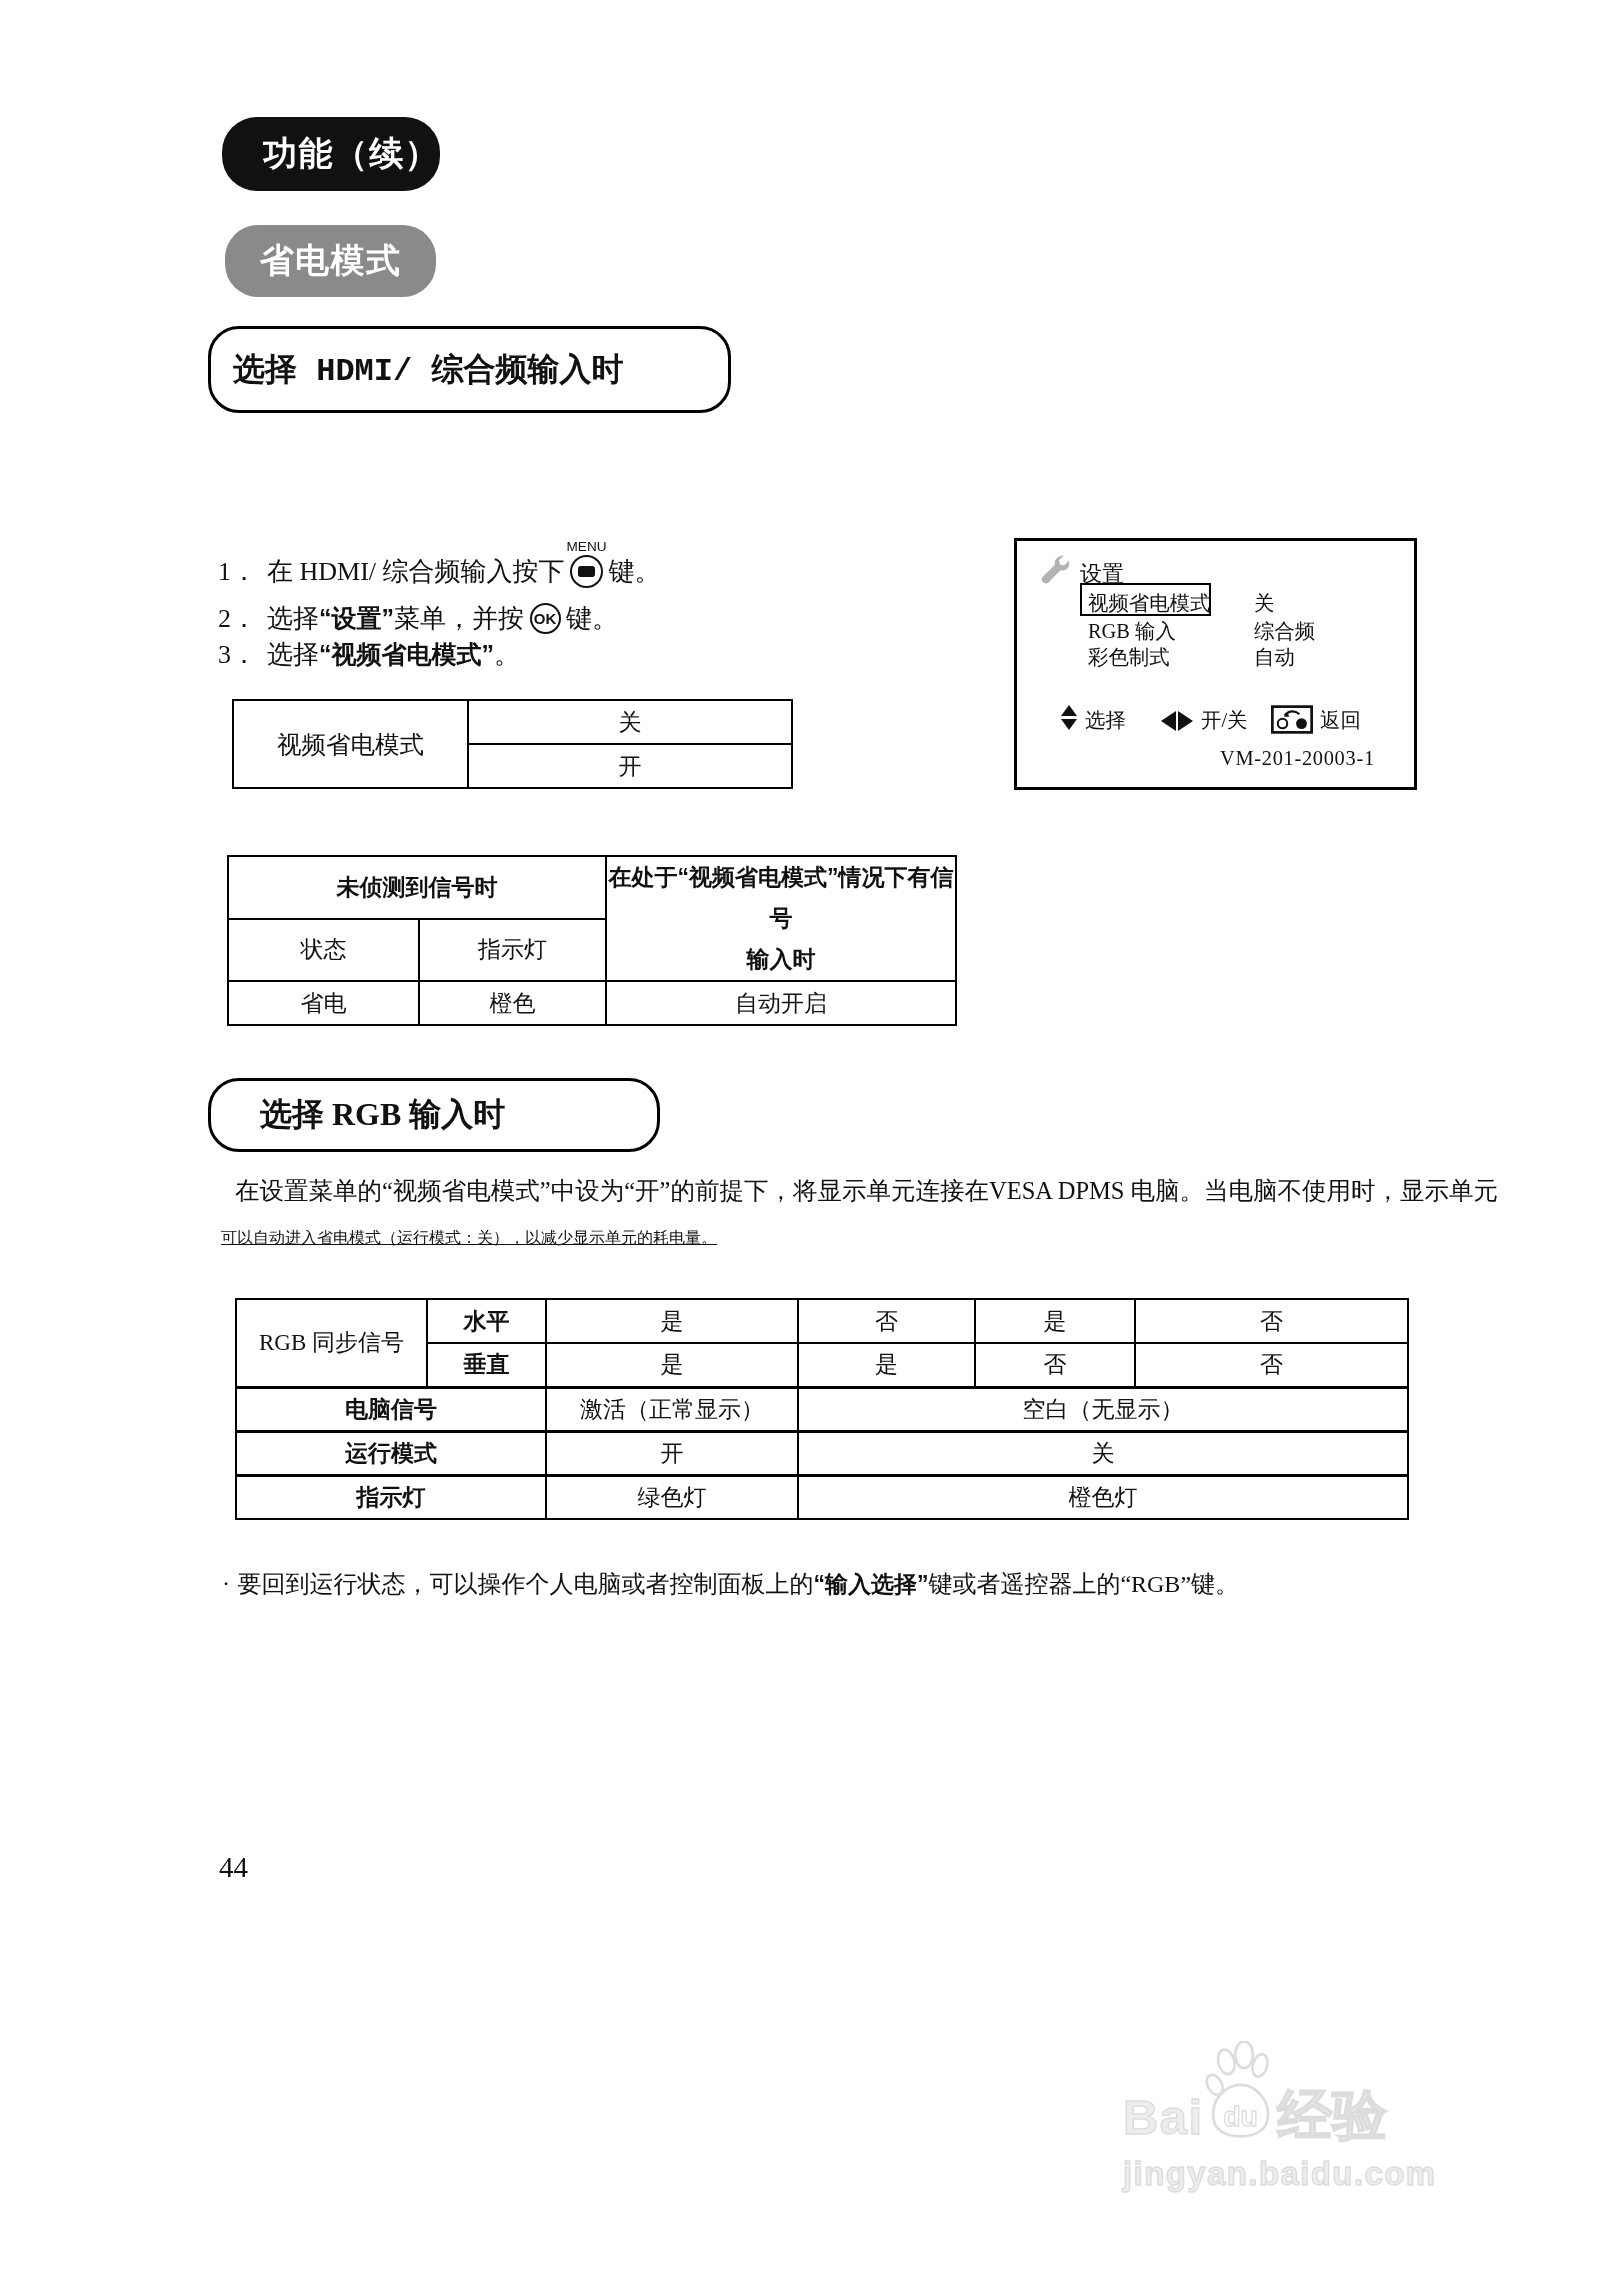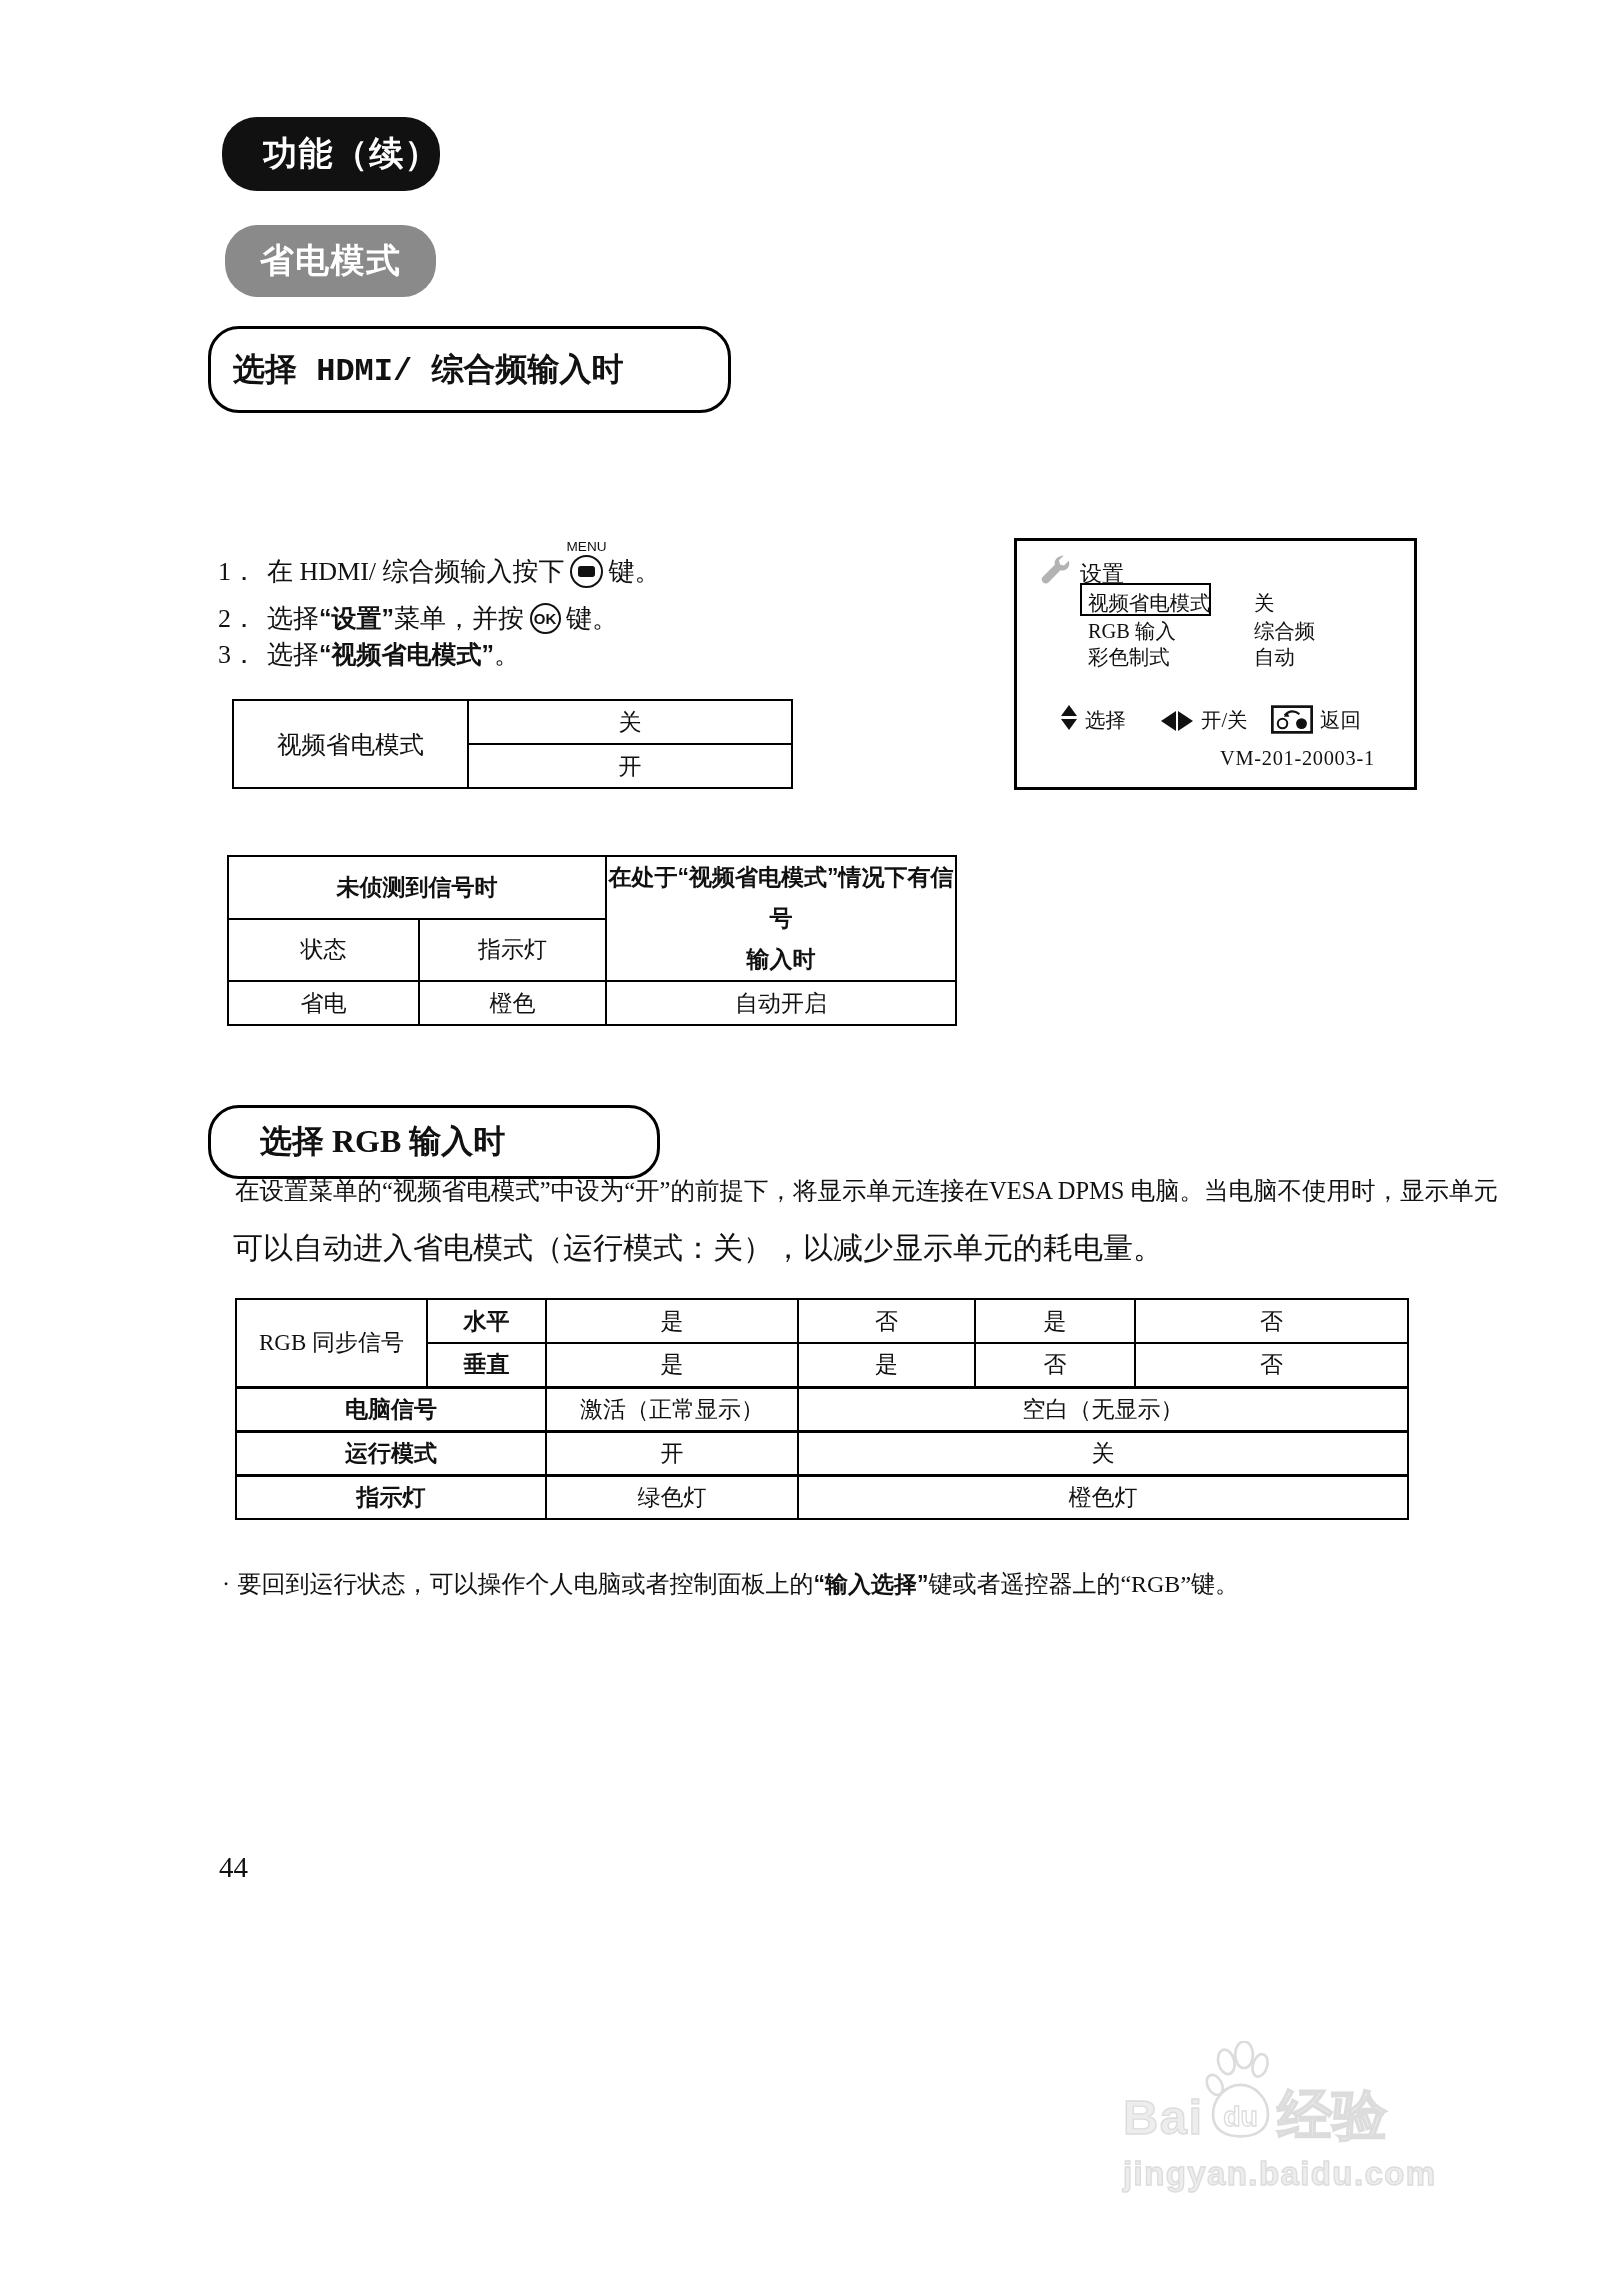--- a/index.html
+++ b/index.html
@@ -22,27 +22,27 @@
     border-radius:33px; display:flex; align-items:center; justify-content:center;
     font-size:34px; font-weight:600; letter-spacing:1.4px;
   }
 
   
   .tbox {
     border:3.4px solid #000000; border-radius:31px; display:flex; align-items:center;
     font-size:32px; font-weight:700; background:#ffffff;
   }
   .tbox1 { left:208px; top:326px; width:523px; height:87px; padding-left:22px;font-family:Liberation Mono, monospace; }
-  .tbox2 { left:208px; top:1078px; width:452px; height:74px; padding-left:49px;margin-top:27px; }
+  .tbox2 { left:208px; top:1078px; width:452px; height:74px; padding-left:49px; }
 
   
   .para1 { left:219px; top:423px; width:722px; font-size:26px; line-height:34px; }
   .para1 .hei { font-size:25px; }
   .para2-l1 { left:235px; top:1174px; width:1200px; font-size:24.5px; white-space:nowrap; }
-  .para2-l2 { left:233px; top:1228px; width:1200px; font-size:30px; white-space:nowrap; }
+  .para2-l2 { left:221px; top:1228px; width:1200px; font-size:16px; white-space:nowrap;text-decoration:underline; }
 
   
   .step { position:absolute; left:218px; display:flex; align-items:center; font-size:26px; white-space:nowrap; }
   .step1 { top:551px; height:41px; }
   .step2 { top:600px; height:37px; }
   .step3 { top:637px; height:34px; }
   .step-num { display:inline-block; width:49px; }
   .step .hei { font-size:25px; }
 
   .menu-key { position:relative; display:inline-flex; margin:0 5.5px; }

